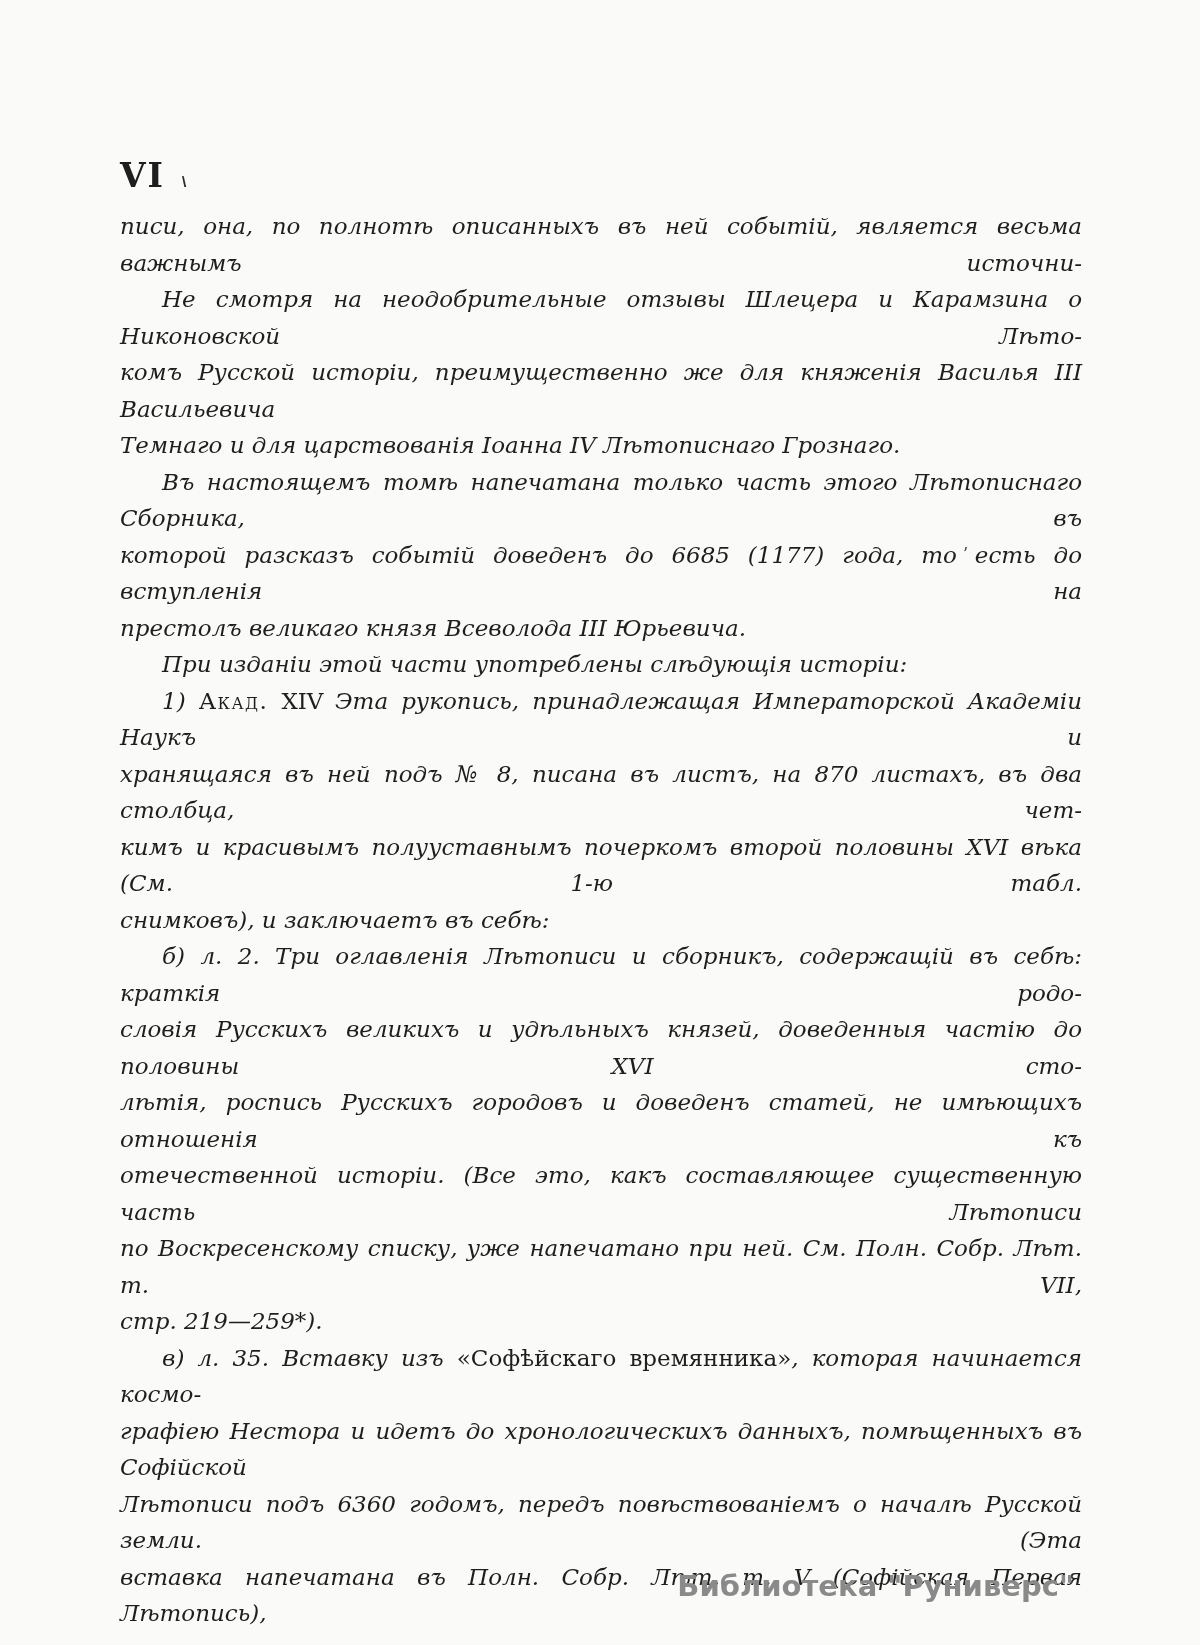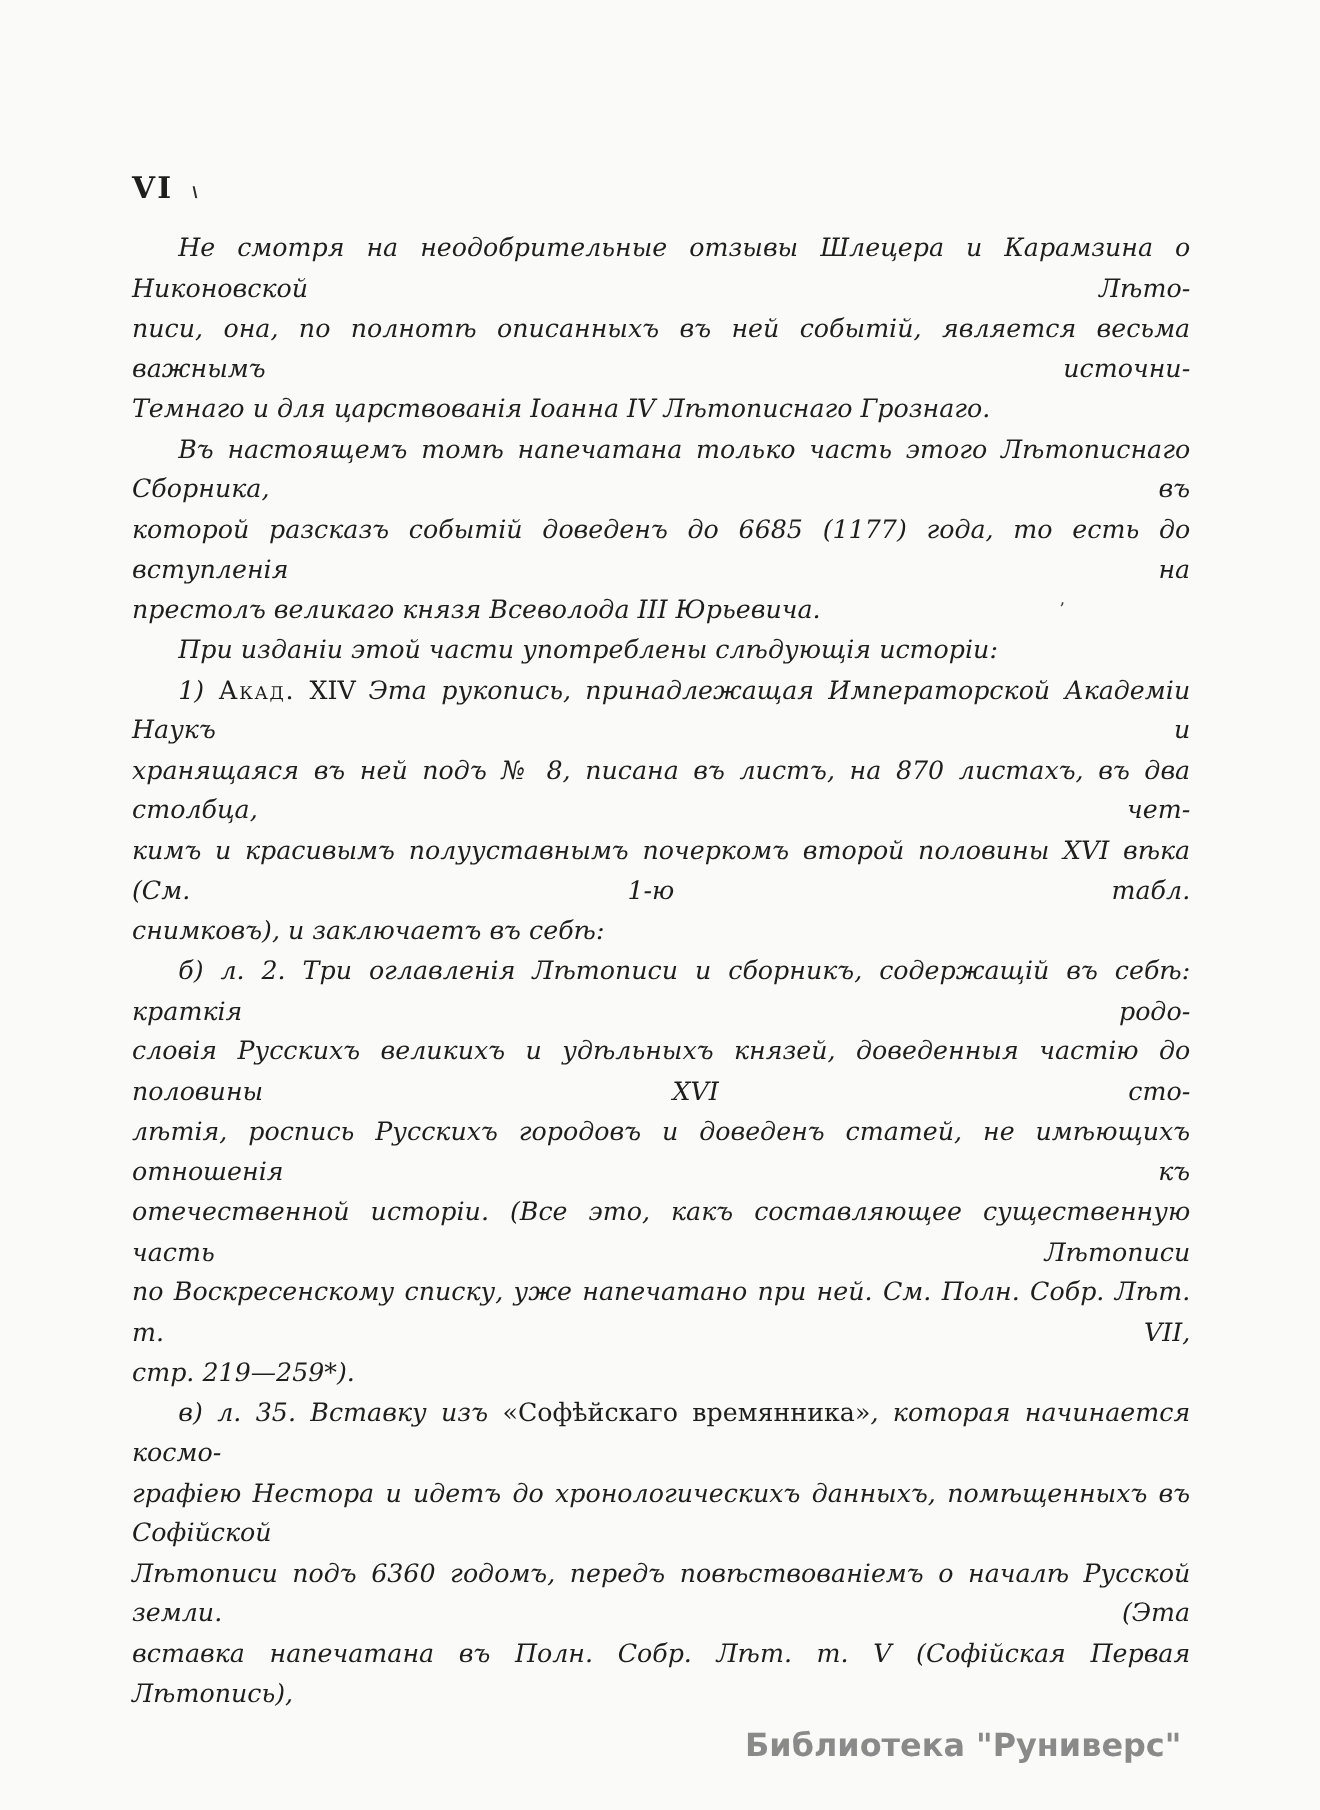--- a/index.html
+++ b/index.html
@@ -14,21 +14,21 @@
   }
   .page-inner {
     position: absolute;
     left: 120px;
     top: 156px;
     width: 962px;
   }
   .page-head { height: 40px; }
   .page-num {
     font-weight: bold;
-    font-size: 27px;
+    font-size: 33px;
     letter-spacing: 2px;
   }
   .corner-mark {
     display: inline-block;
     margin-left: 16px;
     font-size: 17px;
     font-weight: bold;
     transform: scaleY(0.75) rotate(8deg);
     color: #2a2a2a;
   }
@@ -68,22 +68,23 @@
 
 <div class="page-inner">
 
   <div class="page-head">
     <span class="page-num">VI</span><span class="corner-mark">\</span>
   </div>
 
   <div class="body-text">
 
     <div>
+      <div class="line">писи, она, по полнотѣ описанныхъ въ ней событій, является весьма важнымъ источни-</div>
       <div class="line indent">Не смотря на неодобрительные отзывы Шлецера и Карамзина о Никоновской Лѣто-</div>
-      <div class="line">писи, она, по полнотѣ описанныхъ въ ней событій, является весьма важнымъ источни-</div>
+      <div class="line">комъ Русской исторіи, преимущественно же для княженія Василья III Васильевича</div>
       <div class="line final">Темнаго и для царствованія Іоанна IV Лѣтописнаго Грознаго.</div>
     </div>
 
     <div>
       <div class="line indent">Въ настоящемъ томѣ напечатана только часть этого Лѣтописнаго Сборника, въ</div>
       <div class="line">которой разсказъ событій доведенъ до 6685 (1177) года, то есть до вступленія на</div>
       <div class="line final">престолъ великаго князя Всеволода III Юрьевича.</div>
     </div>
 
     <div>

